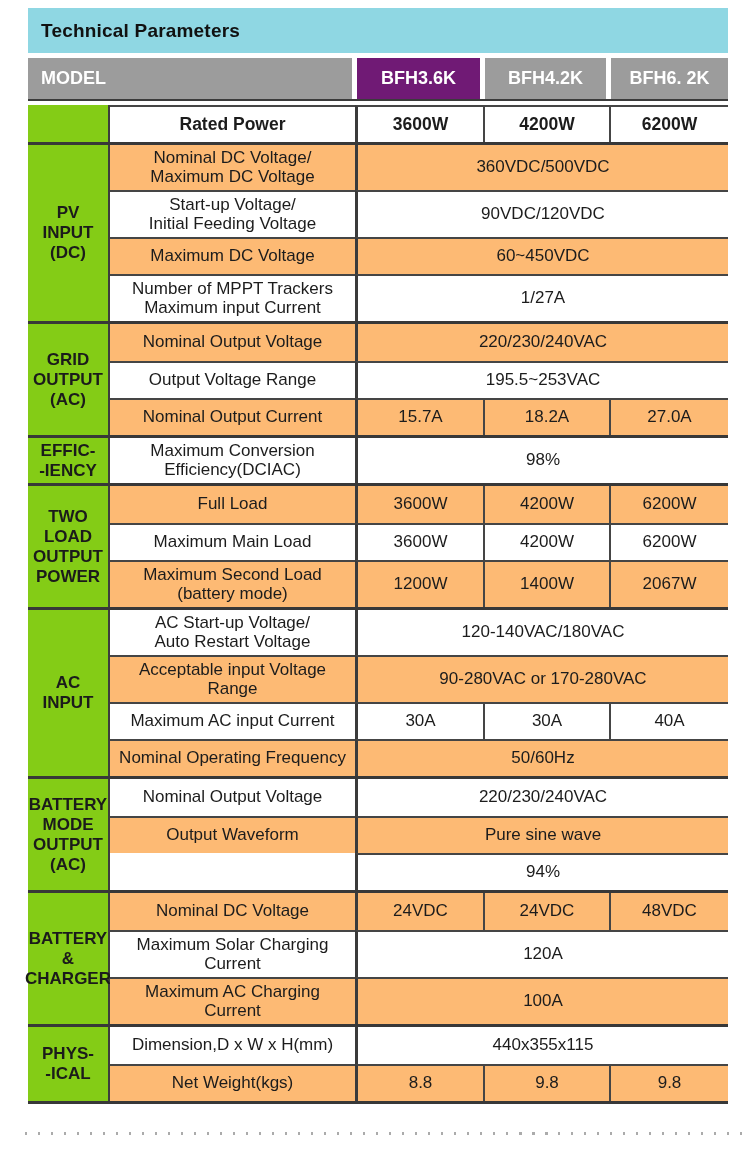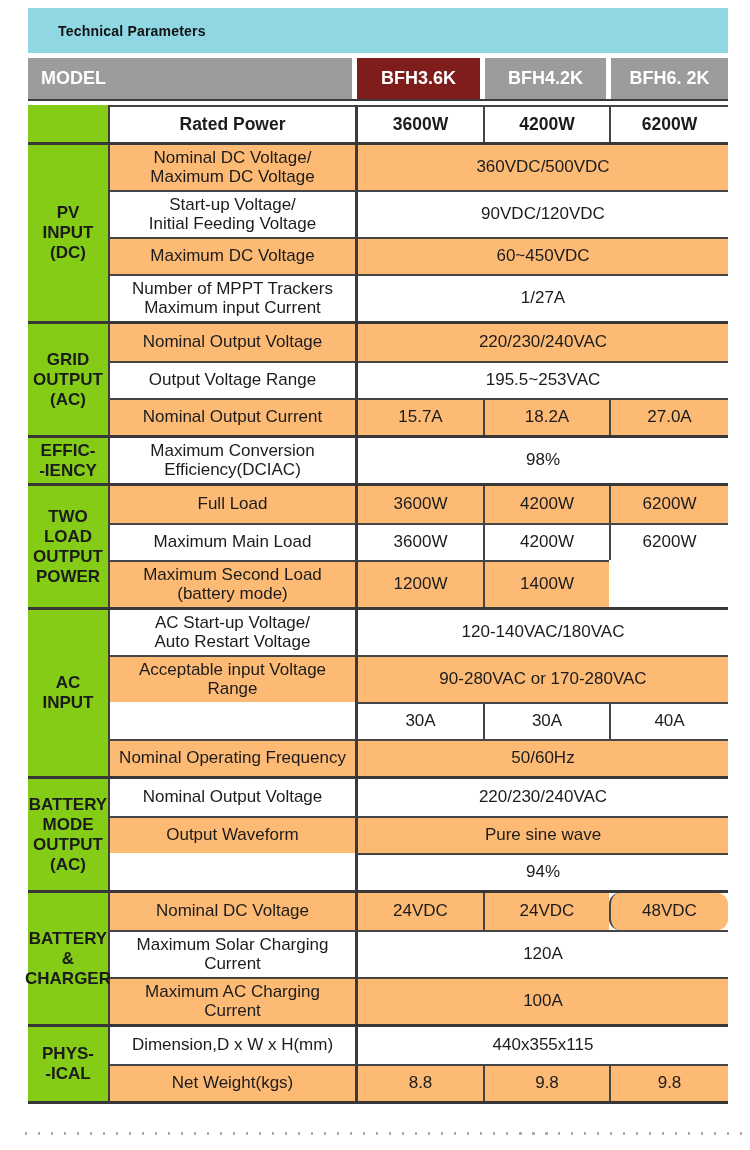--- a/index.html
+++ b/index.html
@@ -14,21 +14,21 @@
   .sheet { position:absolute; left:28px; top:8px; width:700px; }
 
   
   .titlebar {
     height:45px;
     display:flex; align-items:center;
     padding-left:13px; box-sizing:border-box;
     margin-bottom:5px;
   }
   .titlebar .title {
-    font-size:14px; font-weight:bold; color:#111111; letter-spacing:0.2px;margin-left:17px;
+    font-size:19px; font-weight:bold; color:#111111; letter-spacing:0.2px;
   }
 
   
   .model-row {
     display:grid;
     grid-template-columns:324px 123px 121px 117px;
     column-gap:5px;
     border-bottom:2px solid #3b3b3b;
     margin-bottom:4px;
   }
@@ -88,21 +88,21 @@
 
 <div class="sheet">
 
   <div class="titlebar" style="background: rgb(143, 215, 227);">
     <span class="title">Technical Parameters</span>
   </div>
 
   <div class="model-row">
     <div class="model-cell mfirst" style="background: rgb(156, 156, 156);">MODEL</div>
 
-  <div class="model-cell" style="background: #7f1d1d;">BFH3.6K</div>
+  <div class="model-cell" style="background: #701a75;">BFH3.6K</div>
       <div class="model-cell" style="background: rgb(156, 156, 156);">BFH4.2K</div>
       <div class="model-cell" style="background: rgb(156, 156, 156);">BFH6. 2K</div>
     </div>
 
   <div class="spec">
 
   <div class="section first">
         <div class="sec-label" style="grid-row: 1 / span 1;"></div>
         <div class="cellx param rline boldtxt" style="grid-area: 1 / 2;">Rated Power</div>
         <div class="cellx value vfirst rline boldtxt" style="grid-area: 1 / 3;">3600W</div>
@@ -155,30 +155,32 @@
         <div class="cellx value vnext alt" style="grid-area: 1 / 4;">4200W</div>
         <div class="cellx value vnext alt" style="grid-area: 1 / 5;">6200W</div>
         <div class="cellx param rline" style="grid-area: 2 / 2;">Maximum Main Load</div>
         <div class="cellx value vfirst rline" style="grid-area: 2 / 3;">3600W</div>
         <div class="cellx value vnext rline" style="grid-area: 2 / 4;">4200W</div>
         <div class="cellx value vnext rline" style="grid-area: 2 / 5;">6200W</div>
         <div class="cellx param alt rline" style="grid-area: 3 / 2;">Maximum Second Load
 (battery mode)</div>
         <div class="cellx value vfirst alt rline" style="grid-area: 3 / 3;">1200W</div>
         <div class="cellx value vnext alt rline" style="grid-area: 3 / 4;">1400W</div>
+        <div class="cellx value vnext alt rline" style="grid-area: 3 / 5;">2067W</div>
       </div>
       <div class="section">
         <div class="sec-label" style="grid-row: 1 / span 4;">AC
 INPUT</div>
         <div class="cellx param" style="grid-area: 1 / 2;">AC Start-up Voltage/
 Auto Restart Voltage</div>
         <div class="cellx value vfirst" style="grid-area: 1 / 3 / auto / span 3;">120-140VAC/180VAC</div>
         <div class="cellx param alt rline" style="grid-area: 2 / 2;">Acceptable input Voltage
 Range</div>
         <div class="cellx value vfirst alt rline" style="grid-area: 2 / 3 / auto / span 3;">90-280VAC or 170-280VAC</div>
+        <div class="cellx param rline" style="grid-area: 3 / 2;">Maximum AC input Current</div>
         <div class="cellx value vfirst rline" style="grid-area: 3 / 3;">30A</div>
         <div class="cellx value vnext rline" style="grid-area: 3 / 4;">30A</div>
         <div class="cellx value vnext rline" style="grid-area: 3 / 5;">40A</div>
         <div class="cellx param alt rline" style="grid-area: 4 / 2;">Nominal Operating Frequency</div>
         <div class="cellx value vfirst alt rline" style="grid-area: 4 / 3 / auto / span 3;">50/60Hz</div>
       </div>
       <div class="section">
         <div class="sec-label" style="grid-row: 1 / span 3;">BATTERY
 MODE
 OUTPUT
@@ -189,21 +191,21 @@
         <div class="cellx value vfirst alt rline" style="grid-area: 2 / 3 / auto / span 3;">Pure sine wave</div>
         <div class="cellx value vfirst rline" style="grid-area: 3 / 3 / auto / span 3;">94%</div>
       </div>
       <div class="section">
         <div class="sec-label" style="grid-row: 1 / span 3;">BATTERY
 &amp;
 CHARGER</div>
         <div class="cellx param alt" style="grid-area: 1 / 2;">Nominal DC Voltage</div>
         <div class="cellx value vfirst alt" style="grid-area: 1 / 3;">24VDC</div>
         <div class="cellx value vnext alt" style="grid-area: 1 / 4;">24VDC</div>
-        <div class="cellx value vnext alt" style="grid-area: 1 / 5; border-radius: 11px;">48VDC</div>
+        <div class="cellx value vnext alt" style="grid-area: 1 / 5;">48VDC</div>
         <div class="cellx param rline" style="grid-area: 2 / 2;">Maximum Solar Charging
 Current</div>
         <div class="cellx value vfirst rline" style="grid-area: 2 / 3 / auto / span 3;">120A</div>
         <div class="cellx param alt rline" style="grid-area: 3 / 2;">Maximum AC Charging
 Current</div>
         <div class="cellx value vfirst alt rline" style="grid-area: 3 / 3 / auto / span 3;">100A</div>
       </div>
       <div class="section">
         <div class="sec-label" style="grid-row: 1 / span 2;">PHYS-
 -ICAL</div>

